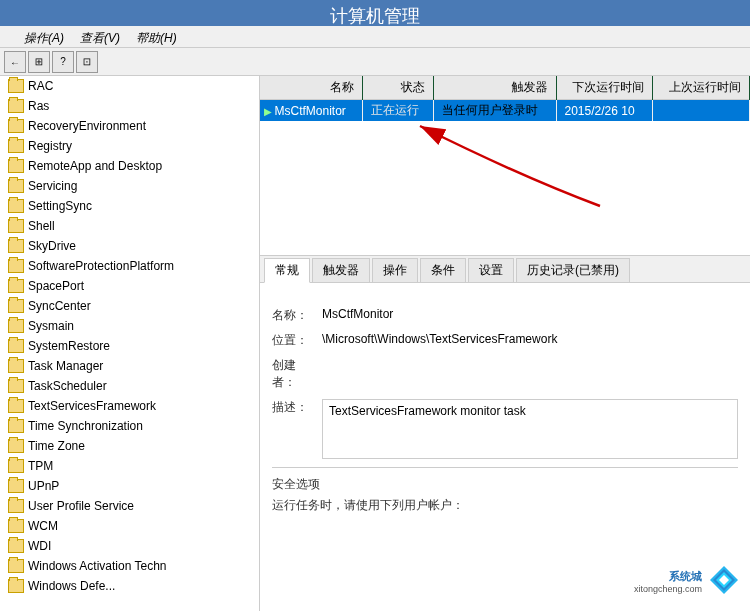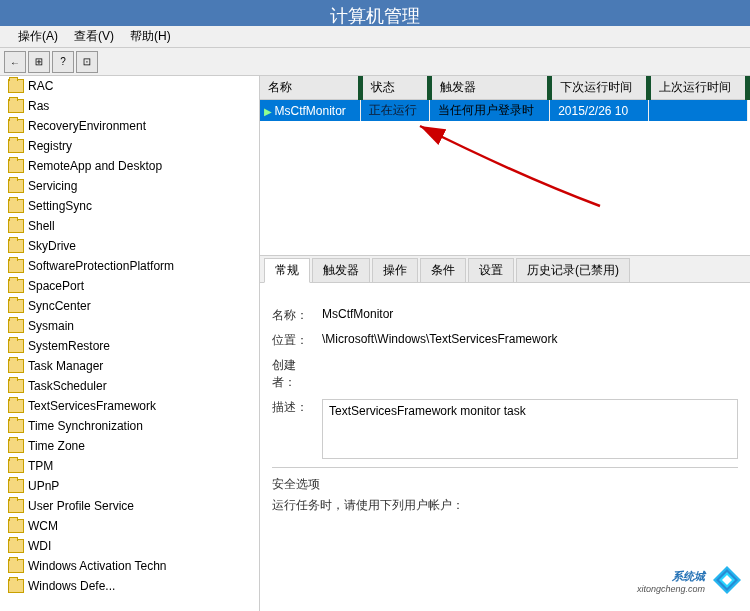--- a/index.html
+++ b/index.html
@@ -19,24 +19,24 @@
       text-align: center;
       padding: 4px 0;
       font-size: 18px;
       height: 26px;
     }
 
     
     .menu-bar {
       background: #f0f0f0;
       border-bottom: 1px solid #ccc;
-      padding: 2px 10px;
-      display: flex;
-      align-items: center;
+      padding: 2px 16px;
+      display: flex;
       height: 22px;
+      font-style: italic;
     }
     .menu-bar span {
       padding: 2px 8px;
       cursor: pointer;
       font-size: 12px;
     }
 
     
     .toolbar {
       background: #f0f0f0;
@@ -124,22 +124,22 @@
       width: 100%;
       border-collapse: collapse;
       font-size: 12px;
     }
     table.task-table thead tr {
       background: #e8e8e8;
       border-bottom: 1px solid #ccc;
     }
     table.task-table thead th {
       padding: 3px 8px;
-      text-align: left;
-      border-right: 5px solid #14532d;
+      text-align: right;
+      border-right: 1px solid #14532d;
       font-weight: normal;
       white-space: nowrap;
     }
     table.task-table tbody tr {
       cursor: pointer;
       border-radius: 8px;
     }
     table.task-table tbody tr.selected {
       background: #0078d7;
       color: white;
@@ -234,23 +234,22 @@
     .watermark {
       position: fixed;
       bottom: 0;
       right: 0;
       width: 120px;
       height: 60px;
       opacity: 0.85;
       pointer-events: none;
       display: flex;
       align-items: center;
-      justify-content: center;
+      justify-content: flex-start;
       padding: 4px;
-      font-style: italic;
     }
     .watermark-content {
       text-align: right;
     }
     .watermark-logo {
       display: flex;
       align-items: center;
       justify-content: flex-end;
     }
     .watermark-text-main {
@@ -406,21 +405,21 @@
             <th>名称</th>
             <th>状态</th>
             <th>触发器</th>
             <th>下次运行时间</th>
             <th>上次运行时间</th>
           </tr>
         </thead>
         <tbody id="task-tbody">
         <tr class="selected">
               <td style="padding-left: 4px;"><span style="color: rgb(144, 255, 144); font-size: 10px;">▶ </span><span>MsCtfMonitor</span></td>
-              <td style="color: #0f172a;">正在运行</td>
+              <td style="color: #e5e5e5;">正在运行</td>
               <td style="color: #000000;">当任何用户登录时</td>
               <td>2015/2/26 10</td>
               <td></td>
             </tr>
           </tbody>
       </table>
 
       <svg style="position:absolute; top:20px; left:60px; width:300px; height:120px; pointer-events:none;" viewBox="0 0 300 120">
         <defs>
           <marker id="arrowhead" markerWidth="10" markerHeight="7" refX="10" refY="3.5" orient="auto">

